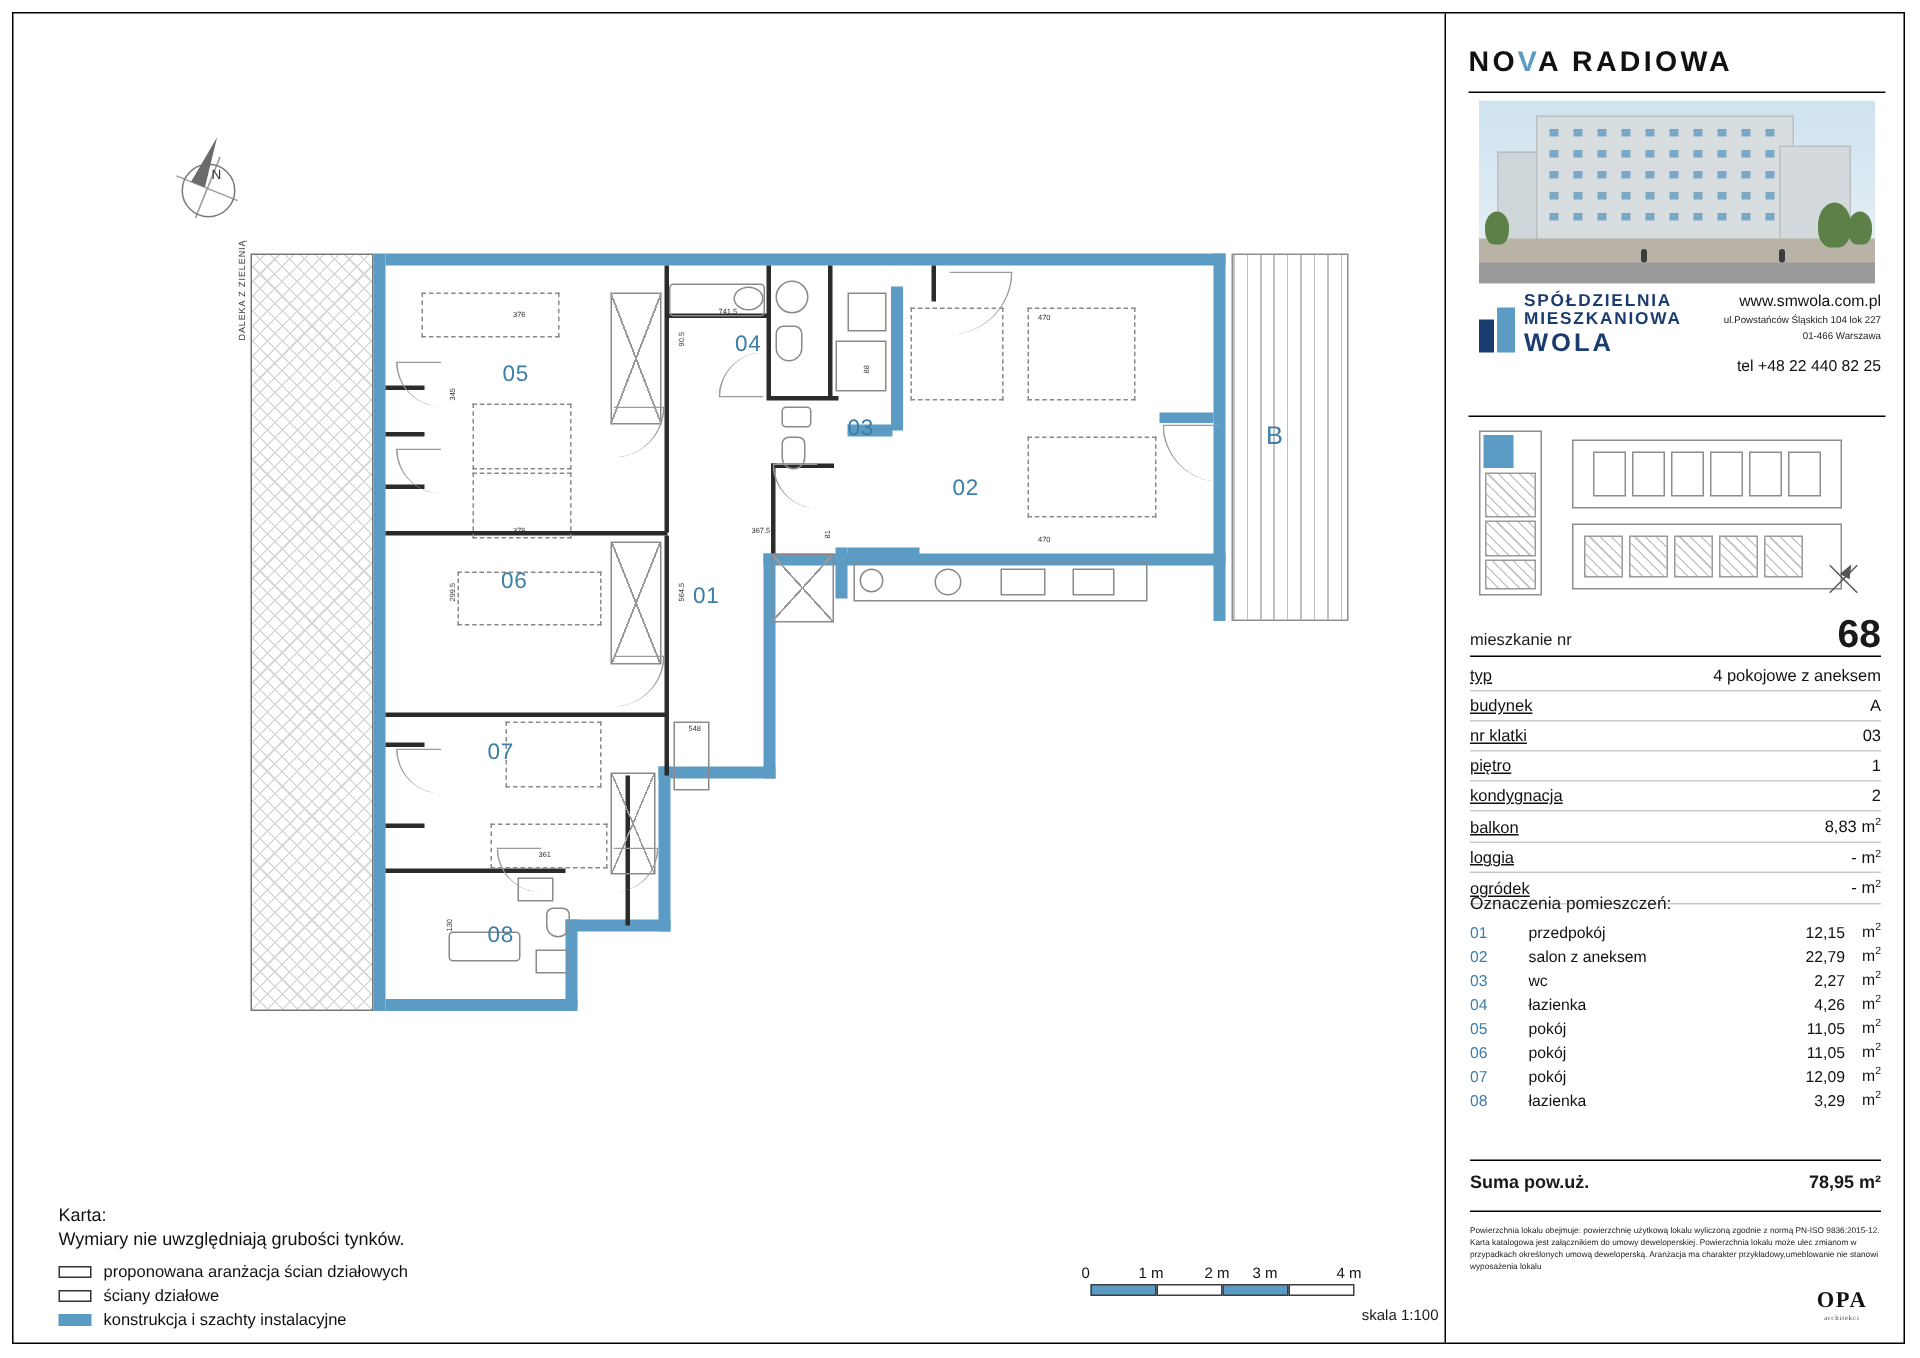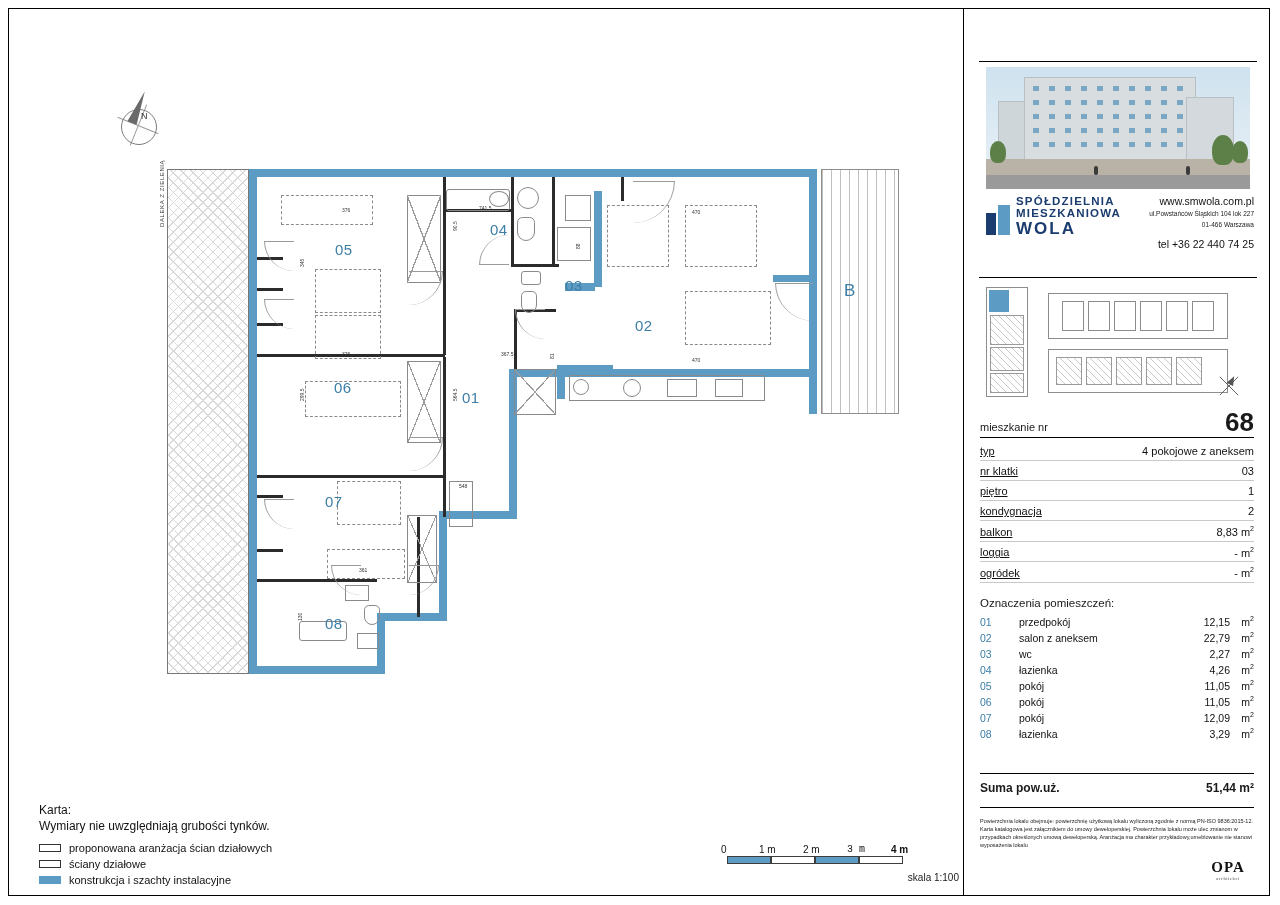--- a/index.html
+++ b/index.html
@@ -261,35 +261,38 @@
         <span class="swatch sw3"></span>
         <span>konstrukcja i szachty instalacyjne</span>
       </div>
     </div>
 
     <div id="scalebar">
       <div class="sb-ticks">
         <span style="left:0px;">0</span>
         <span style="left:38px;">1 m</span>
         <span style="left:82px;">2 m</span>
-        <span style="left:126px;font-family:Liberation Mono, monospace;">3 m</span>
-        <span style="left:170px;font-weight:bold;">4 m</span>
+        <span style="left:114px;">3 m</span>
+        <span style="left:170px;">4 m</span>
       </div>
       <div class="sb-row">
         <div class="sb-seg sb-fill" style="left:0px;"></div>
         <div class="sb-seg" style="left:44px;"></div>
         <div class="sb-seg sb-fill" style="left:88px;"></div>
         <div class="sb-seg" style="left:132px;"></div>
       </div>
       <div class="sb-caption">skala 1:100</div>
     </div>
   </div>
 
   <div id="panel">
 
+    <div class="p-logo">
+      <span>NO</span><span class="v">V</span><span>A  RADIOWA</span>
+    </div>
     <div class="hr" style="top:52px;width:278px;"></div>
 
     <div class="photo">
       <div class="ph-sky"></div>
       <div class="ph-bld2"></div>
       <div class="ph-bld">
         <div class="win" style="left:8px;top:8px;"></div>
           <div class="win" style="left:24px;top:8px;"></div>
         <div class="win" style="left:40px;top:8px;"></div>
           <div class="win" style="left:56px;top:8px;"></div>
@@ -356,21 +359,21 @@
     </div>
     <div class="coop" style="left:52px;">
       <div class="l1">SPÓŁDZIELNIA</div>
       <div class="l2">MIESZKANIOWA</div>
       <div class="l3">WOLA</div>
     </div>
     <div class="contact">
       <div class="www">www.smwola.com.pl</div>
       <div class="addr">ul.Powstańców Śląskich 104 lok 227</div>
       <div class="addr">01-466 Warszawa</div>
-      <div class="tel">tel +36 22 440 74 25</div>
+      <div class="tel">tel +48 22 440 82 25</div>
     </div>
 
     <div class="hr" style="top:268px;width:278px;"></div>
 
     <div class="keyplan">
       <div class="kp-box" style="left:0px;top:0px;width:42px;height:110px;"></div>
       <div class="kp-hl" style="left:3px;top:3px;width:20px;height:22px;"></div>
       <div class="kp-hatch" style="left:4px;top:28px;width:34px;height:30px;"></div>
       <div class="kp-hatch" style="left:4px;top:60px;width:34px;height:24px;"></div>
       <div class="kp-hatch" style="left:4px;top:86px;width:34px;height:20px;"></div>
@@ -397,20 +400,24 @@
     <div class="aptno-lab">mieszkanie nr</div>
     <div class="aptno">68</div>
     <div class="hr" style="top:428px;width:274px;left:16px;"></div>
 
     <div class="tbl">
       <div class="trow">
         <span class="k">typ</span>
         <span class="v">4 pokojowe z aneksem</span>
       </div>
       <div class="trow">
+        <span class="k">budynek</span>
+        <span class="v">A</span>
+      </div>
+      <div class="trow">
         <span class="k">nr klatki</span>
         <span class="v">03</span>
       </div>
       <div class="trow">
         <span class="k">piętro</span>
         <span class="v">1</span>
       </div>
       <div class="trow">
         <span class="k">kondygnacja</span>
         <span class="v">2</span>
@@ -477,21 +484,21 @@
         <span class="no">08</span>
         <span class="nm">łazienka</span>
         <span class="ar">3,29</span>
         <span class="un">m<sup>2</sup></span>
       </div>
     </div>
 
     <div class="hr" style="top:764px;width:274px;left:16px;"></div>
     <div class="suma">
       <span>Suma pow.uż.</span>
-      <span>51,44 m²</span>
+      <span>78,95 m²</span>
     </div>
     <div class="hr" style="top:798px;width:274px;left:16px;"></div>
 
     <div class="note">Powierzchnia lokalu obejmuje: powierzchnię użytkową lokalu wyliczoną zgodnie z normą PN-ISO 9836:2015-12.  Karta katalogowa jest załącznikiem do umowy deweloperskiej. Powierzchnia lokalu może ulec zmianom w przypadkach określonych umową deweloperską. Aranżacja ma charakter przykładowy,umeblowanie nie stanowi wyposażenia lokalu</div>
 
     <div class="opa">
       <div class="big">OPA</div>
       <div class="small">architekci</div>
     </div>
   </div>

